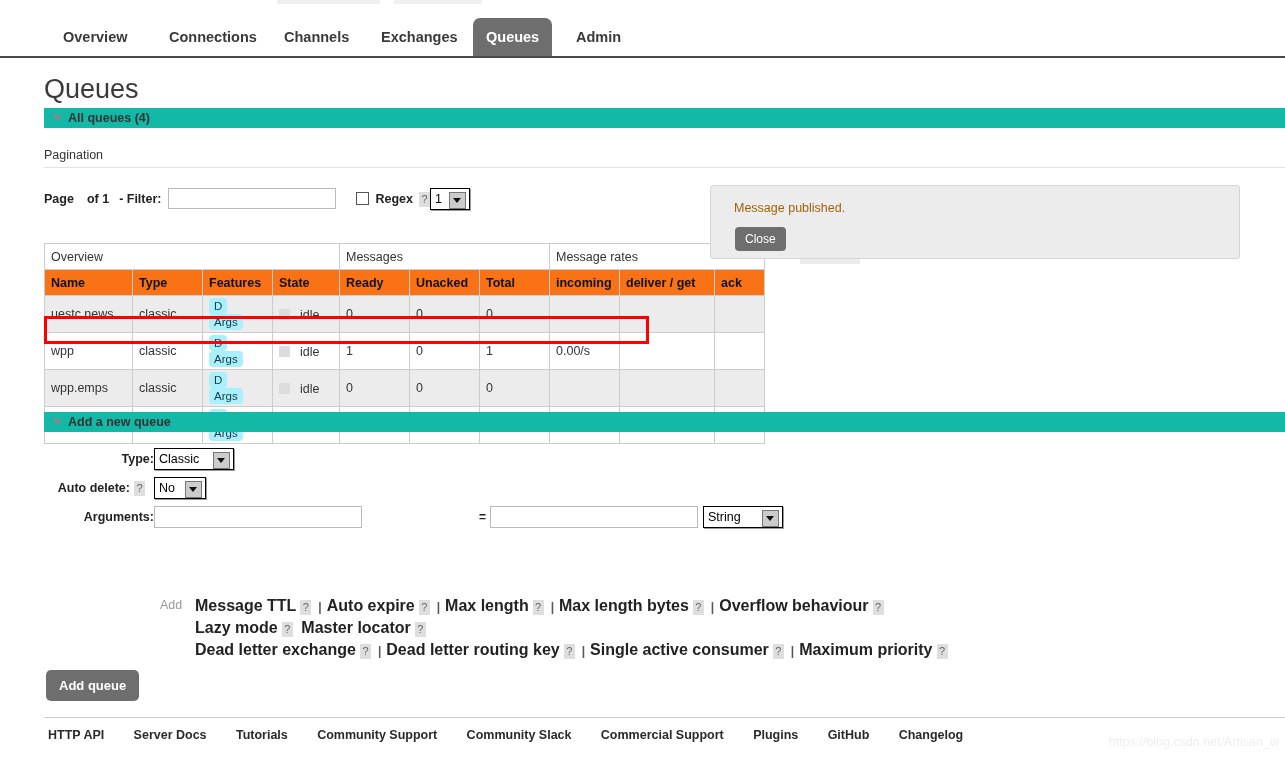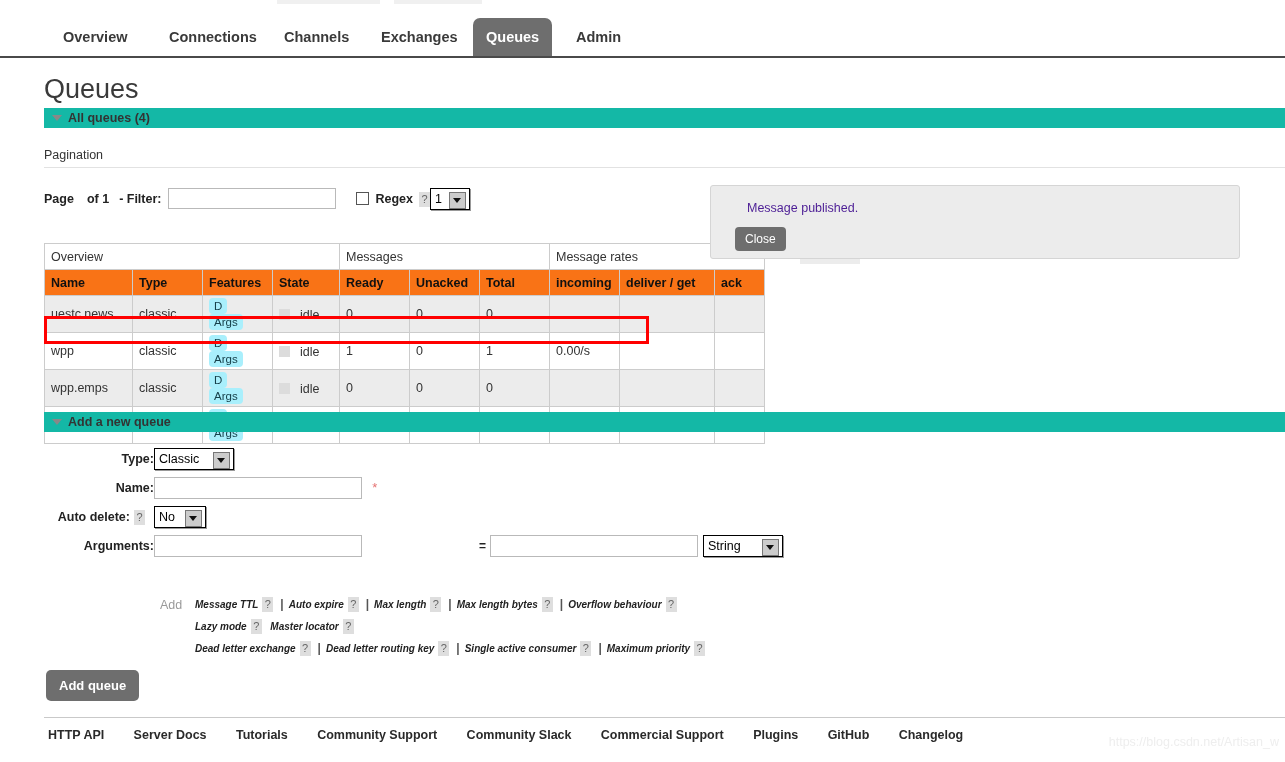--- a/index.html
+++ b/index.html
@@ -171,22 +171,22 @@
     width: 60px; height: 13px; background: #ececec;
   }
 
   
   #message-popup {
     position: absolute; left: 710px; top: 185px;
     width: 530px; height: 74px;
     background: #ececec; border: 1px solid #d5d5d5; border-radius: 3px;
   }
   #popup-text {
-    position: absolute; left: 36px; top: 15px;
-    font-size: 12.5px; color: #4c1d95;
+    position: absolute; left: 23px; top: 15px;
+    font-size: 12.5px; color: #a16207;
   }
   #popup-close {
     position: absolute; left: 24px; top: 41px;
     background: #6e6e6e; color: #fff; border: none; border-radius: 4px;
     font-family: "Liberation Sans", sans-serif; font-size: 12px;
     padding: 5px 10px; cursor: pointer;
   }
 
   
   #add-form { position: absolute; top: 448px; left: 44px; width: 1000px; }
@@ -213,22 +213,22 @@
   #arg-value { position: absolute; left: 336px; width: 208px; }
   #argtype-wrap { position: absolute; left: 549px; }
 
   
   #arg-links { position: absolute; top: 597px; left: 160px; width: 900px; }
   #add-word {
     position: absolute; left: 0px; top: 1px; color: #9a9a9a; font-size: 12.5px;
   }
   .link-line { margin-left: 35px; height: 22px; white-space: nowrap; }
   .arg-link {
-    font-weight: bold; font-size: 10px; color: #222;
-    cursor: pointer; margin-right: 4px; font-style: italic;
+    font-weight: bold; font-size: 16px; color: #222;
+    cursor: pointer; margin-right: 4px;
   }
   .pipe { color: #555; margin: 0 5px; font-weight: bold; }
   .link-line .qmark { margin-right: 2px; }
 
   
   #add-queue-btn {
     position: absolute; left: 46px; top: 670px;
     background: #6e6e6e; color: #fff; border: none; border-radius: 5px;
     font-family: "Liberation Sans", sans-serif; font-size: 13px;
     font-weight: bold; padding: 8px 13px; cursor: pointer;
@@ -403,27 +403,20 @@
     <div class="form-label">Type:</div>
     <div class="form-ctl">
       <span class="selwrap">
         <select class="sel" id="type-select">
           <option>Classic</option>
         </select>
       </span>
     </div>
   </div>
 
-  <div class="form-row">
-    <div class="form-label">Name:</div>
-    <div class="form-ctl">
-      <input class="txt" type="text" id="name-input" value="" style="">
-      <span class="req">*</span>
-    </div>
-  </div>
 
 
   <div class="form-row">
     <div class="form-label" id="autodel-label">Auto delete:</div>
     <span class="qmark" id="autodelete-q">?</span>
     <div class="form-ctl">
       <span class="selwrap">
         <select class="sel" id="autodelete-select">
           <option>No</option>
         </select>

